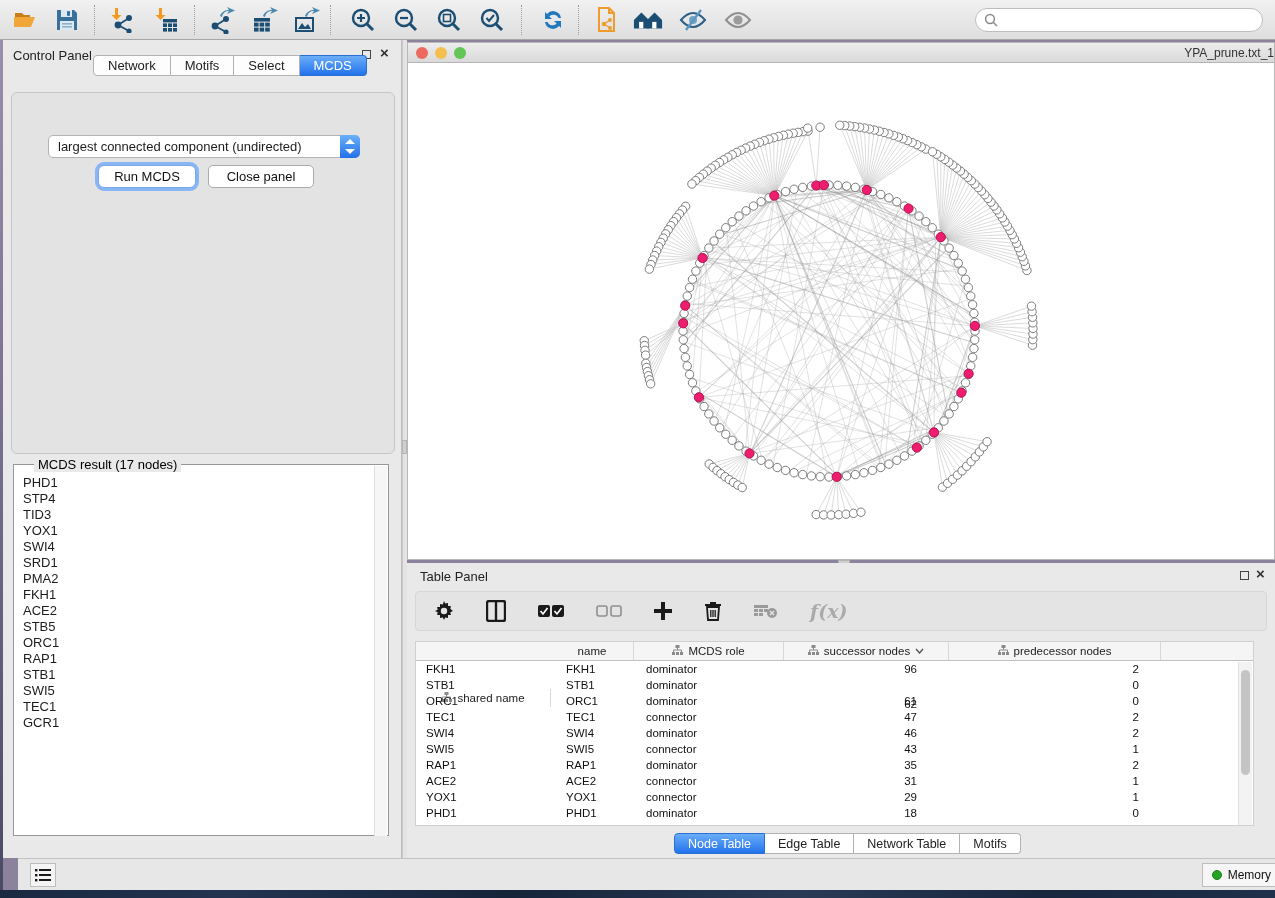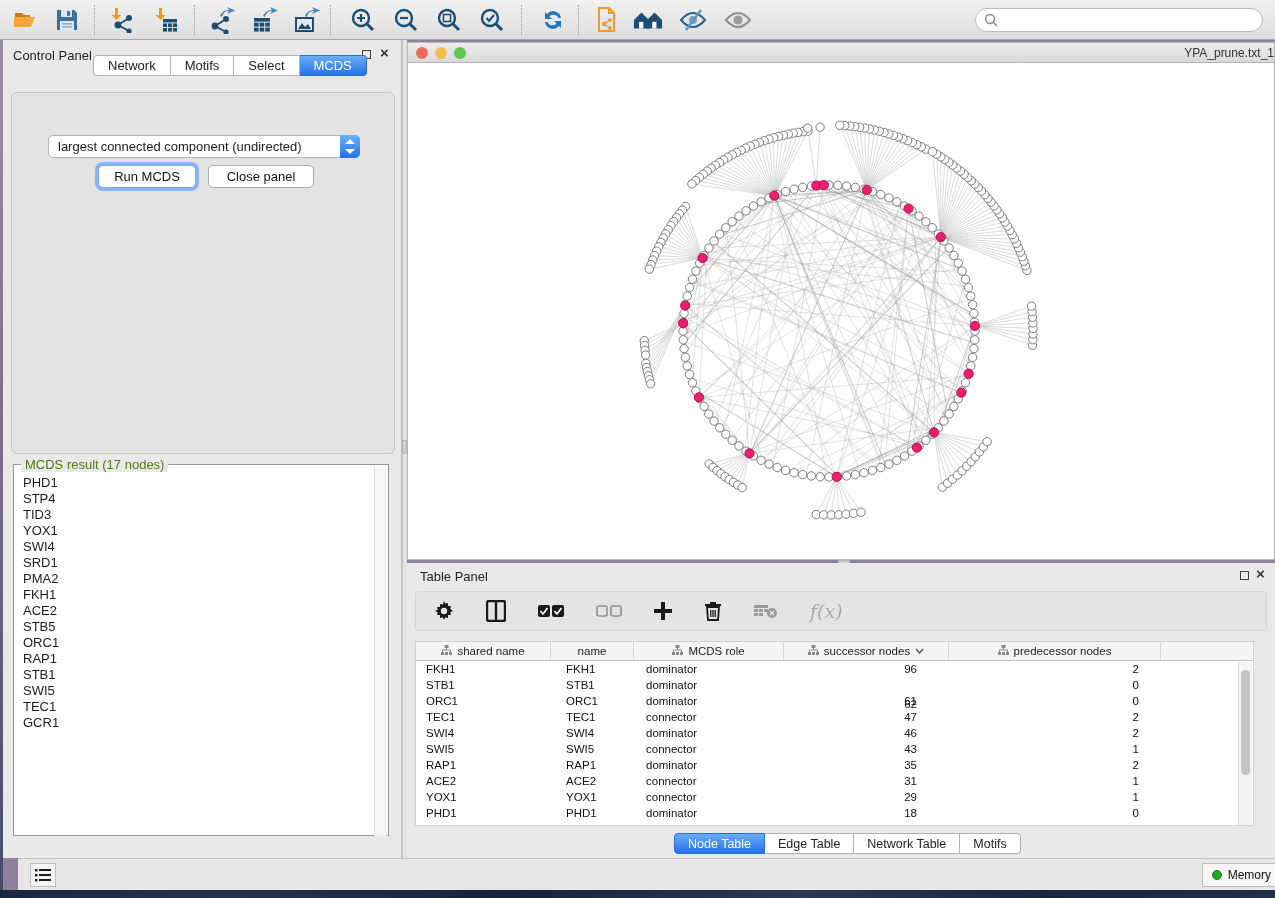--- a/index.html
+++ b/index.html
@@ -39,46 +39,46 @@
   #criterion-select { position:absolute; left:36px; top:42px; width:312px; height:23px; background:#fff;
     border:1px solid #b3b3b3; border-radius:5px; display:flex; align-items:center; }
   #criterion-select .sel-text { flex:1; font-size:13px; padding-left:9px; white-space:nowrap; }
   #criterion-select .stepper { width:20px; height:23px; margin-right:-1px; border-radius:0 5px 5px 0;
     background:linear-gradient(180deg,#6cb0f9,#2270ea); position:relative; }
   .stepper .up, .stepper .dn { position:absolute; left:5px; width:0; height:0; border-left:5px solid transparent; border-right:5px solid transparent; }
   .stepper .up { top:4px; border-bottom:5px solid #fff; }
   .stepper .dn { bottom:4px; border-top:5px solid #fff; }
   .mac-btn { position:absolute; height:23px; background:#fff; border:1px solid #ababab; border-radius:5px;
     font-size:13px; display:flex; align-items:center; justify-content:center; color:#111; }
-  #run-btn { left:86px; top:72px; width:98px; box-shadow:0 0 0 3px rgba(106,166,248,.75); border-color:#7aa8e8; }
+  #run-btn { left:86px; top:72px; width:98px; box-shadow:0 0 0 3px rgba(106,166,248,.75); border-color:#7aa8e8;border-radius:6px; }
   #close-btn { left:196px; top:72px; width:106px; }
 
   #result-box { position:absolute; left:10px; top:424px; width:376px; height:372px;
     border:1px solid #979797; background:#fff; }
-  #result-legend { position:absolute; left:7px; top:-8px; background:#e9e9e9; padding:0 4px; font-size:13px; color:#4d7c0f; }
+  #result-legend { position:absolute; left:20px; top:-8px; background:#e9e9e9; padding:0 4px; font-size:13px; color:#000000; }
   #result-list { position:absolute; left:2px; top:10px; width:358px; height:354px; overflow:hidden; }
   #result-list div { font-size:13px; line-height:16px; padding-left:7px; }
   #result-scroll { position:absolute; right:1px; top:1px; width:13px; height:370px; background:#f6f6f6; border-left:1px solid #e0e0e0; }
 
   
   #net-window { left:407px; top:42px; width:868px; height:518px; background:#fff; border:1px solid #b8b8b8; }
   #net-titlebar { position:absolute; left:0; top:0; width:100%; height:20px;
     background:linear-gradient(180deg,#ededed,#d9d9d9); border-bottom:1px solid #b5b5b5; }
   .tl { position:absolute; top:4px; width:12px; height:12px; border-radius:50%; }
   #net-title { position:absolute; width:100%; text-align:right; top:3px; font-size:12px; color:#333; }
   #net-canvas { position:absolute; left:0; top:20px; width:866px; height:496px; background:#fff; }
   #v-splitter { left:402px; top:40px; width:5px; height:818px; background:#e4e4e4; border-left:1px solid #c9c9c9; }
   #v-grip { left:402px; top:440px; width:5px; height:14px; background:#cfcfcf; border:1px solid #b5b5b5; }
   #h-grip { left:838px; top:560px; width:12px; height:5px; background:#cfcfcf; border:1px solid #b5b5b5; }
 
   
   #table-panel { left:407px; top:563px; width:868px; height:295px; background:#e9e9e9; }
   #tp-title { position:absolute; left:13px; top:6px; font-size:13px; color:#222; }
   #tp-toolbar { position:absolute; left:8px; top:28px; width:852px; height:40px; background:#e4e4e4;
-    border:1px solid #d6d6d6; border-radius:4px; display:flex; align-items:center; gap:32px; padding-left:18px; }
+    border:1px solid #d6d6d6; border-radius:4px; display:flex; align-items:center; gap:32px; padding-left:18px;font-weight:bold; }
   .tp-icon { display:flex; align-items:center; justify-content:center; height:26px; }
   .fx { font-family:"DejaVu Serif", serif; font-style:italic; font-size:19px; color:#aaa; }
   #node-table { position:absolute; left:8px; top:78px; width:839px; height:185px; background:#fff; border:1px solid #cfcfcf; overflow:hidden; }
   #tbl-header { display:flex; height:19px; background:#f5f5f5; border-bottom:1px solid #c2c2c2; }
   .th { display:flex; align-items:center; justify-content:center; gap:5px; font-size:11.5px; color:#222;
     border-right:1px solid #d8d8d8; height:100%; }
   .th:last-child { border-right:none; }
   .tr { display:flex; height:16px; align-items:center; }
   .td { font-size:11.5px; color:#111; white-space:nowrap; overflow:hidden; }
   #tbl-scroll { position:absolute; right:1px; top:20px; width:14px; height:163px; background:#f3f3f3; border-left:1px solid #e2e2e2; }
@@ -940,21 +940,21 @@
           </g>
           <circle cx="18" cy="10" r="5" fill="#9a9a9a"></circle>
           <path d="M16 8l4 4M20 8l-4 4" stroke="#e4e4e4" stroke-width="1.4"></path>
         </svg>
     </span>
     <span class="tp-icon fx">f(x)</span>
   </div>
 
   <div id="node-table">
     <div id="tbl-header">
-        <div class="th" style="width: 135px;">
+        <div class="th" style="width: 135px; margin-top: 47px;">
           <span><svg width="11" height="10" viewBox="0 0 11 10">
               <rect x="3.5" y="0" width="4" height="3" fill="#8a8a8a"></rect>
               <path d="M5.5 3v2M1.5 5h8M1.5 5v2M9.5 5v2" stroke="#8a8a8a" fill="none"></path>
               <rect x="0" y="7" width="3" height="3" fill="#8a8a8a"></rect>
               <rect x="4" y="7" width="3" height="3" fill="#8a8a8a"></rect>
               <rect x="8" y="7" width="3" height="3" fill="#8a8a8a"></rect>
             </svg></span>
           <span>shared name</span>
         </div>
         <div class="th" style="width: 83px;">

